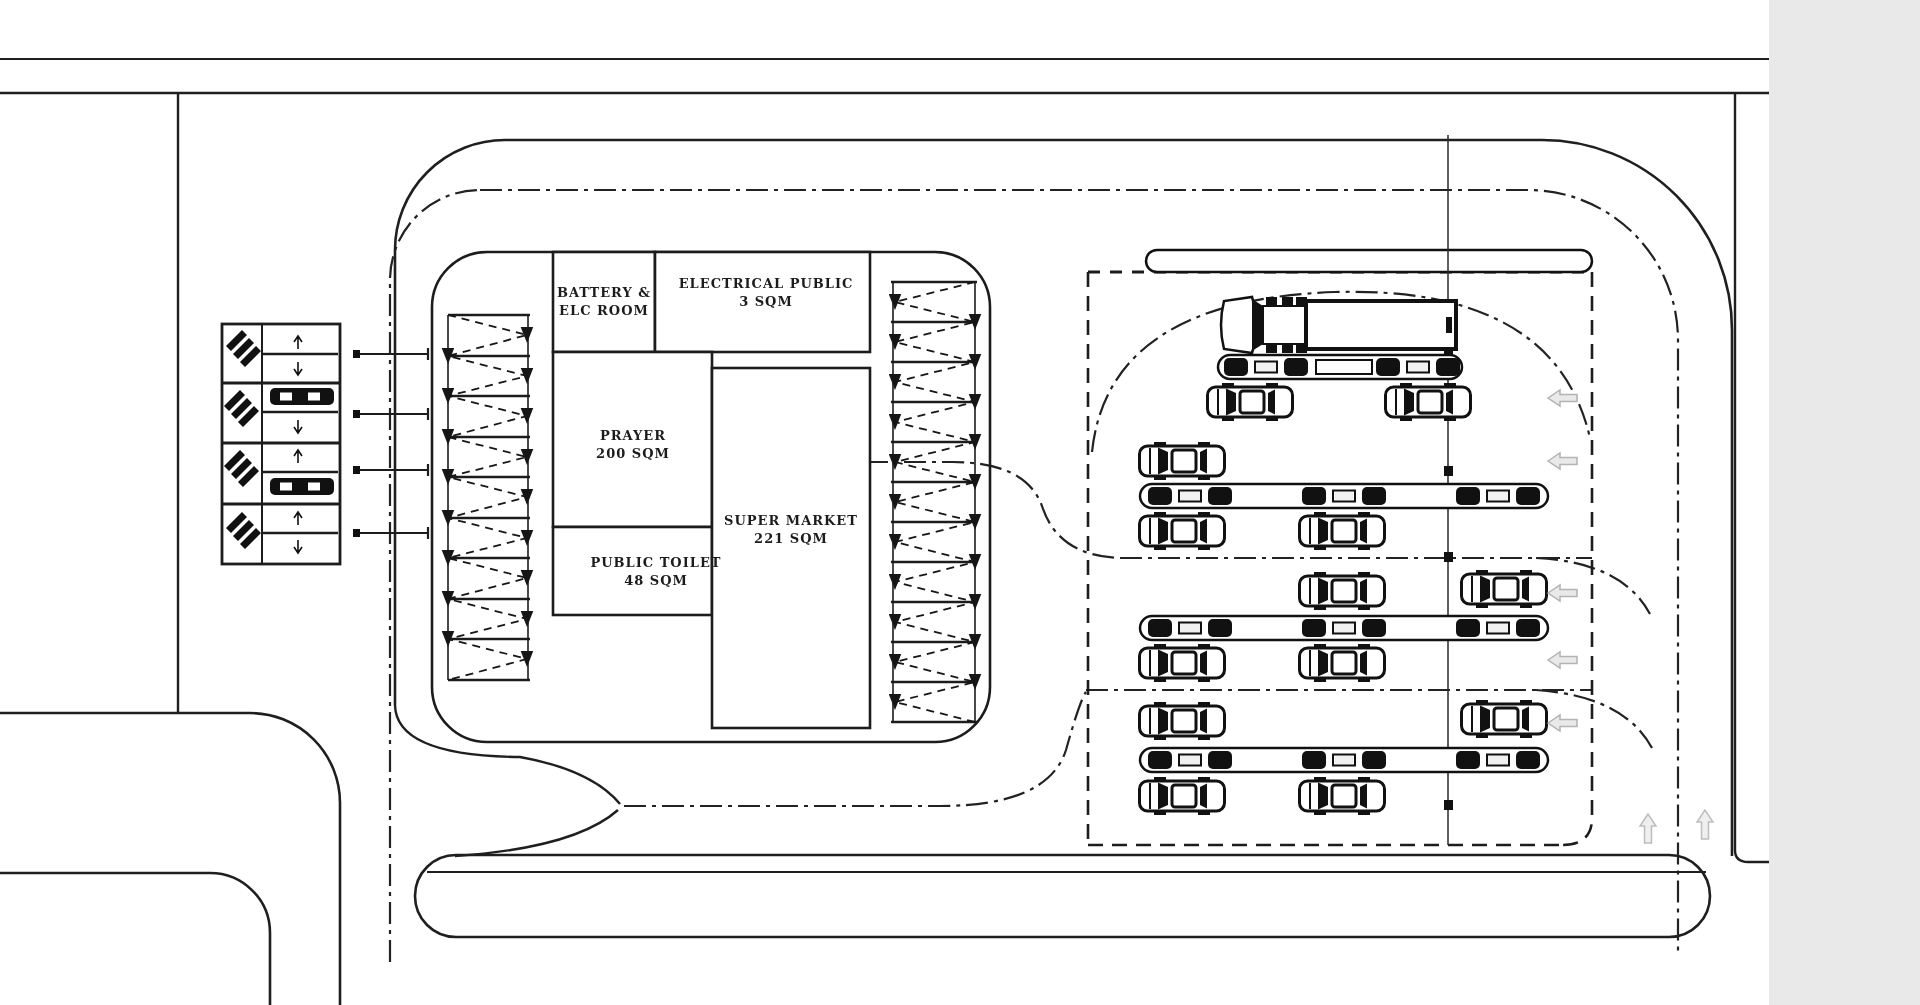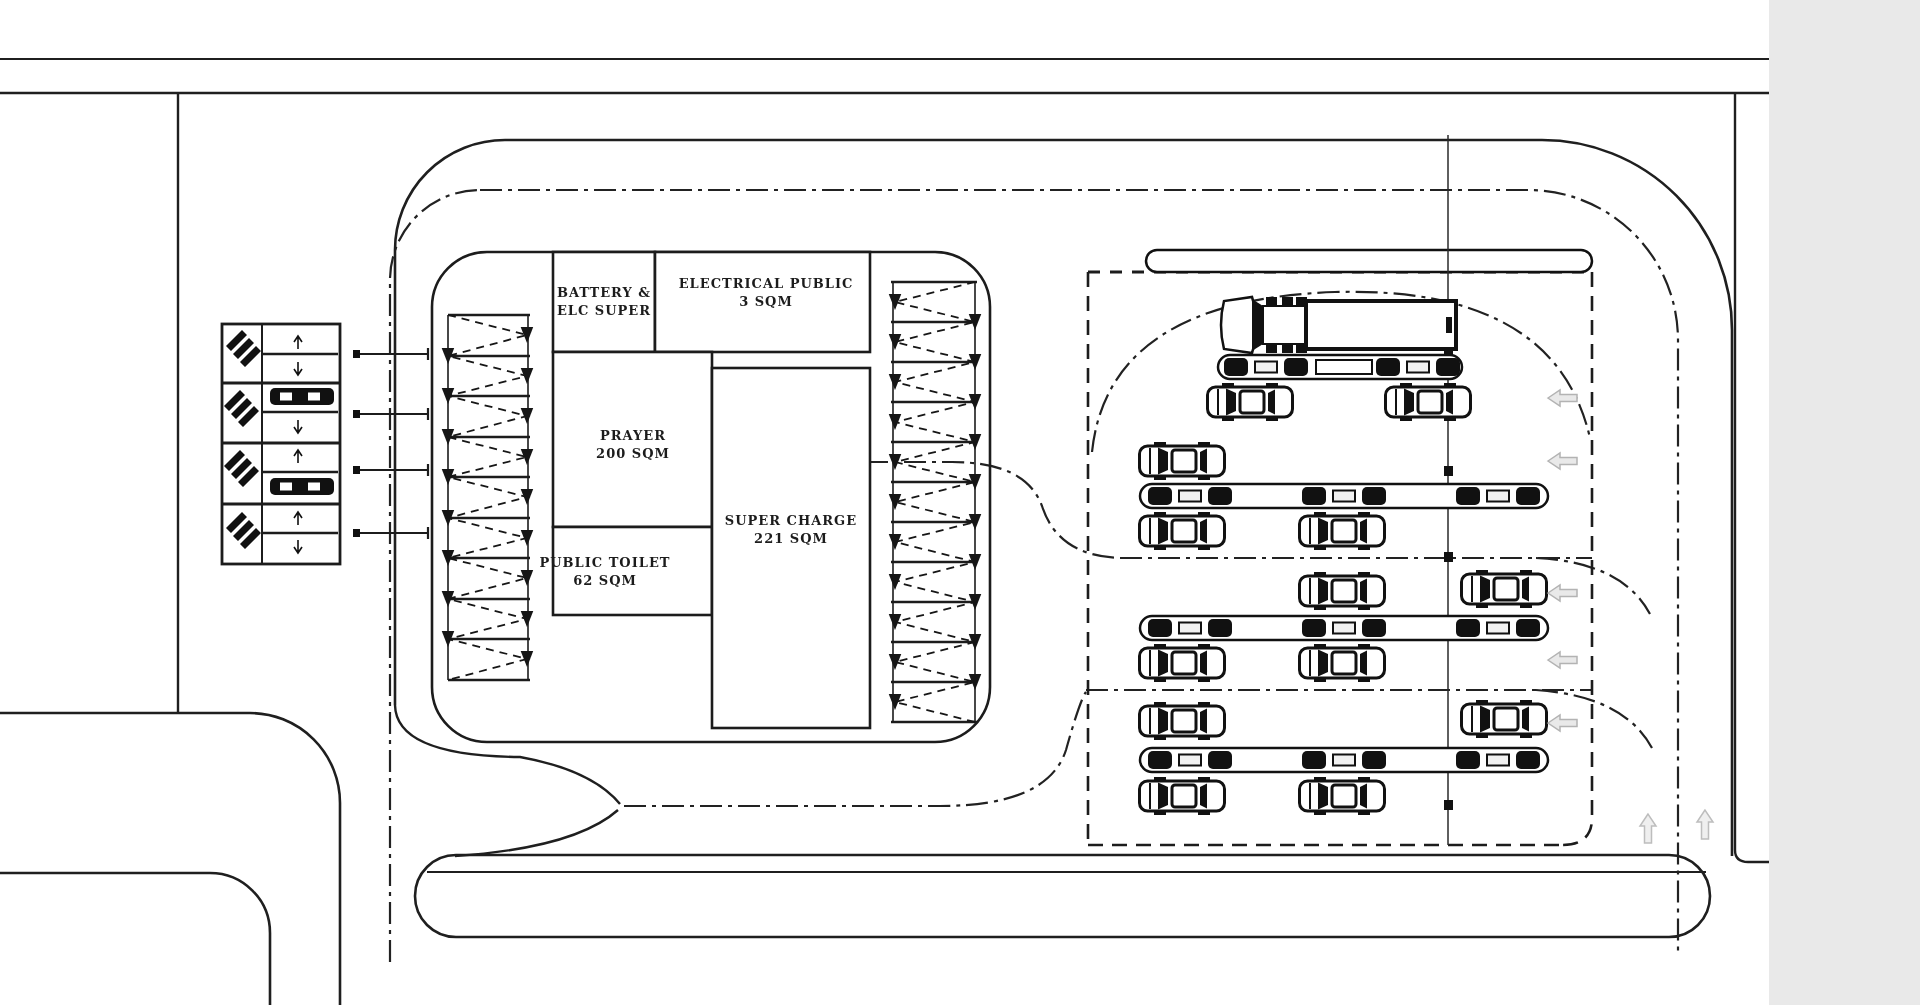--- a/index.html
+++ b/index.html
@@ -238,32 +238,32 @@
     <use href="#arrL" x="1548" y="584"></use>
     <use href="#arrL" x="1548" y="651"></use>
     <use href="#arrL" x="1548" y="714"></use>
     <use href="#arrU" x="1639" y="814"></use>
     <use href="#arrU" x="1696" y="810"></use>
   </g>
 </svg>
 
   <div class="bl" style="left:604px;top:302px">
     <span>BATTERY &amp;</span>
-    <span>ELC SUPER</span>
+    <span>ELC ROOM</span>
   </div>
   <div class="bl" style="left:766px;top:293px">
     <span>ELECTRICAL PUBLIC</span>
     <span>3 SQM</span>
   </div>
   <div class="bl" style="left:633px;top:445px">
     <span>PRAYER</span>
     <span>200 SQM</span>
   </div>
-  <div class="bl" style="left:605px;top:572px">
+  <div class="bl" style="left:656px;top:572px">
     <span>PUBLIC TOILET</span>
-    <span>62 SQM</span>
+    <span>48 SQM</span>
   </div>
   <div class="bl" style="left:791px;top:530px">
-    <span>SUPER CHARGE</span>
+    <span>SUPER MARKET</span>
     <span>221 SQM</span>
   </div>
 
 </div>
 
 </body></html>

